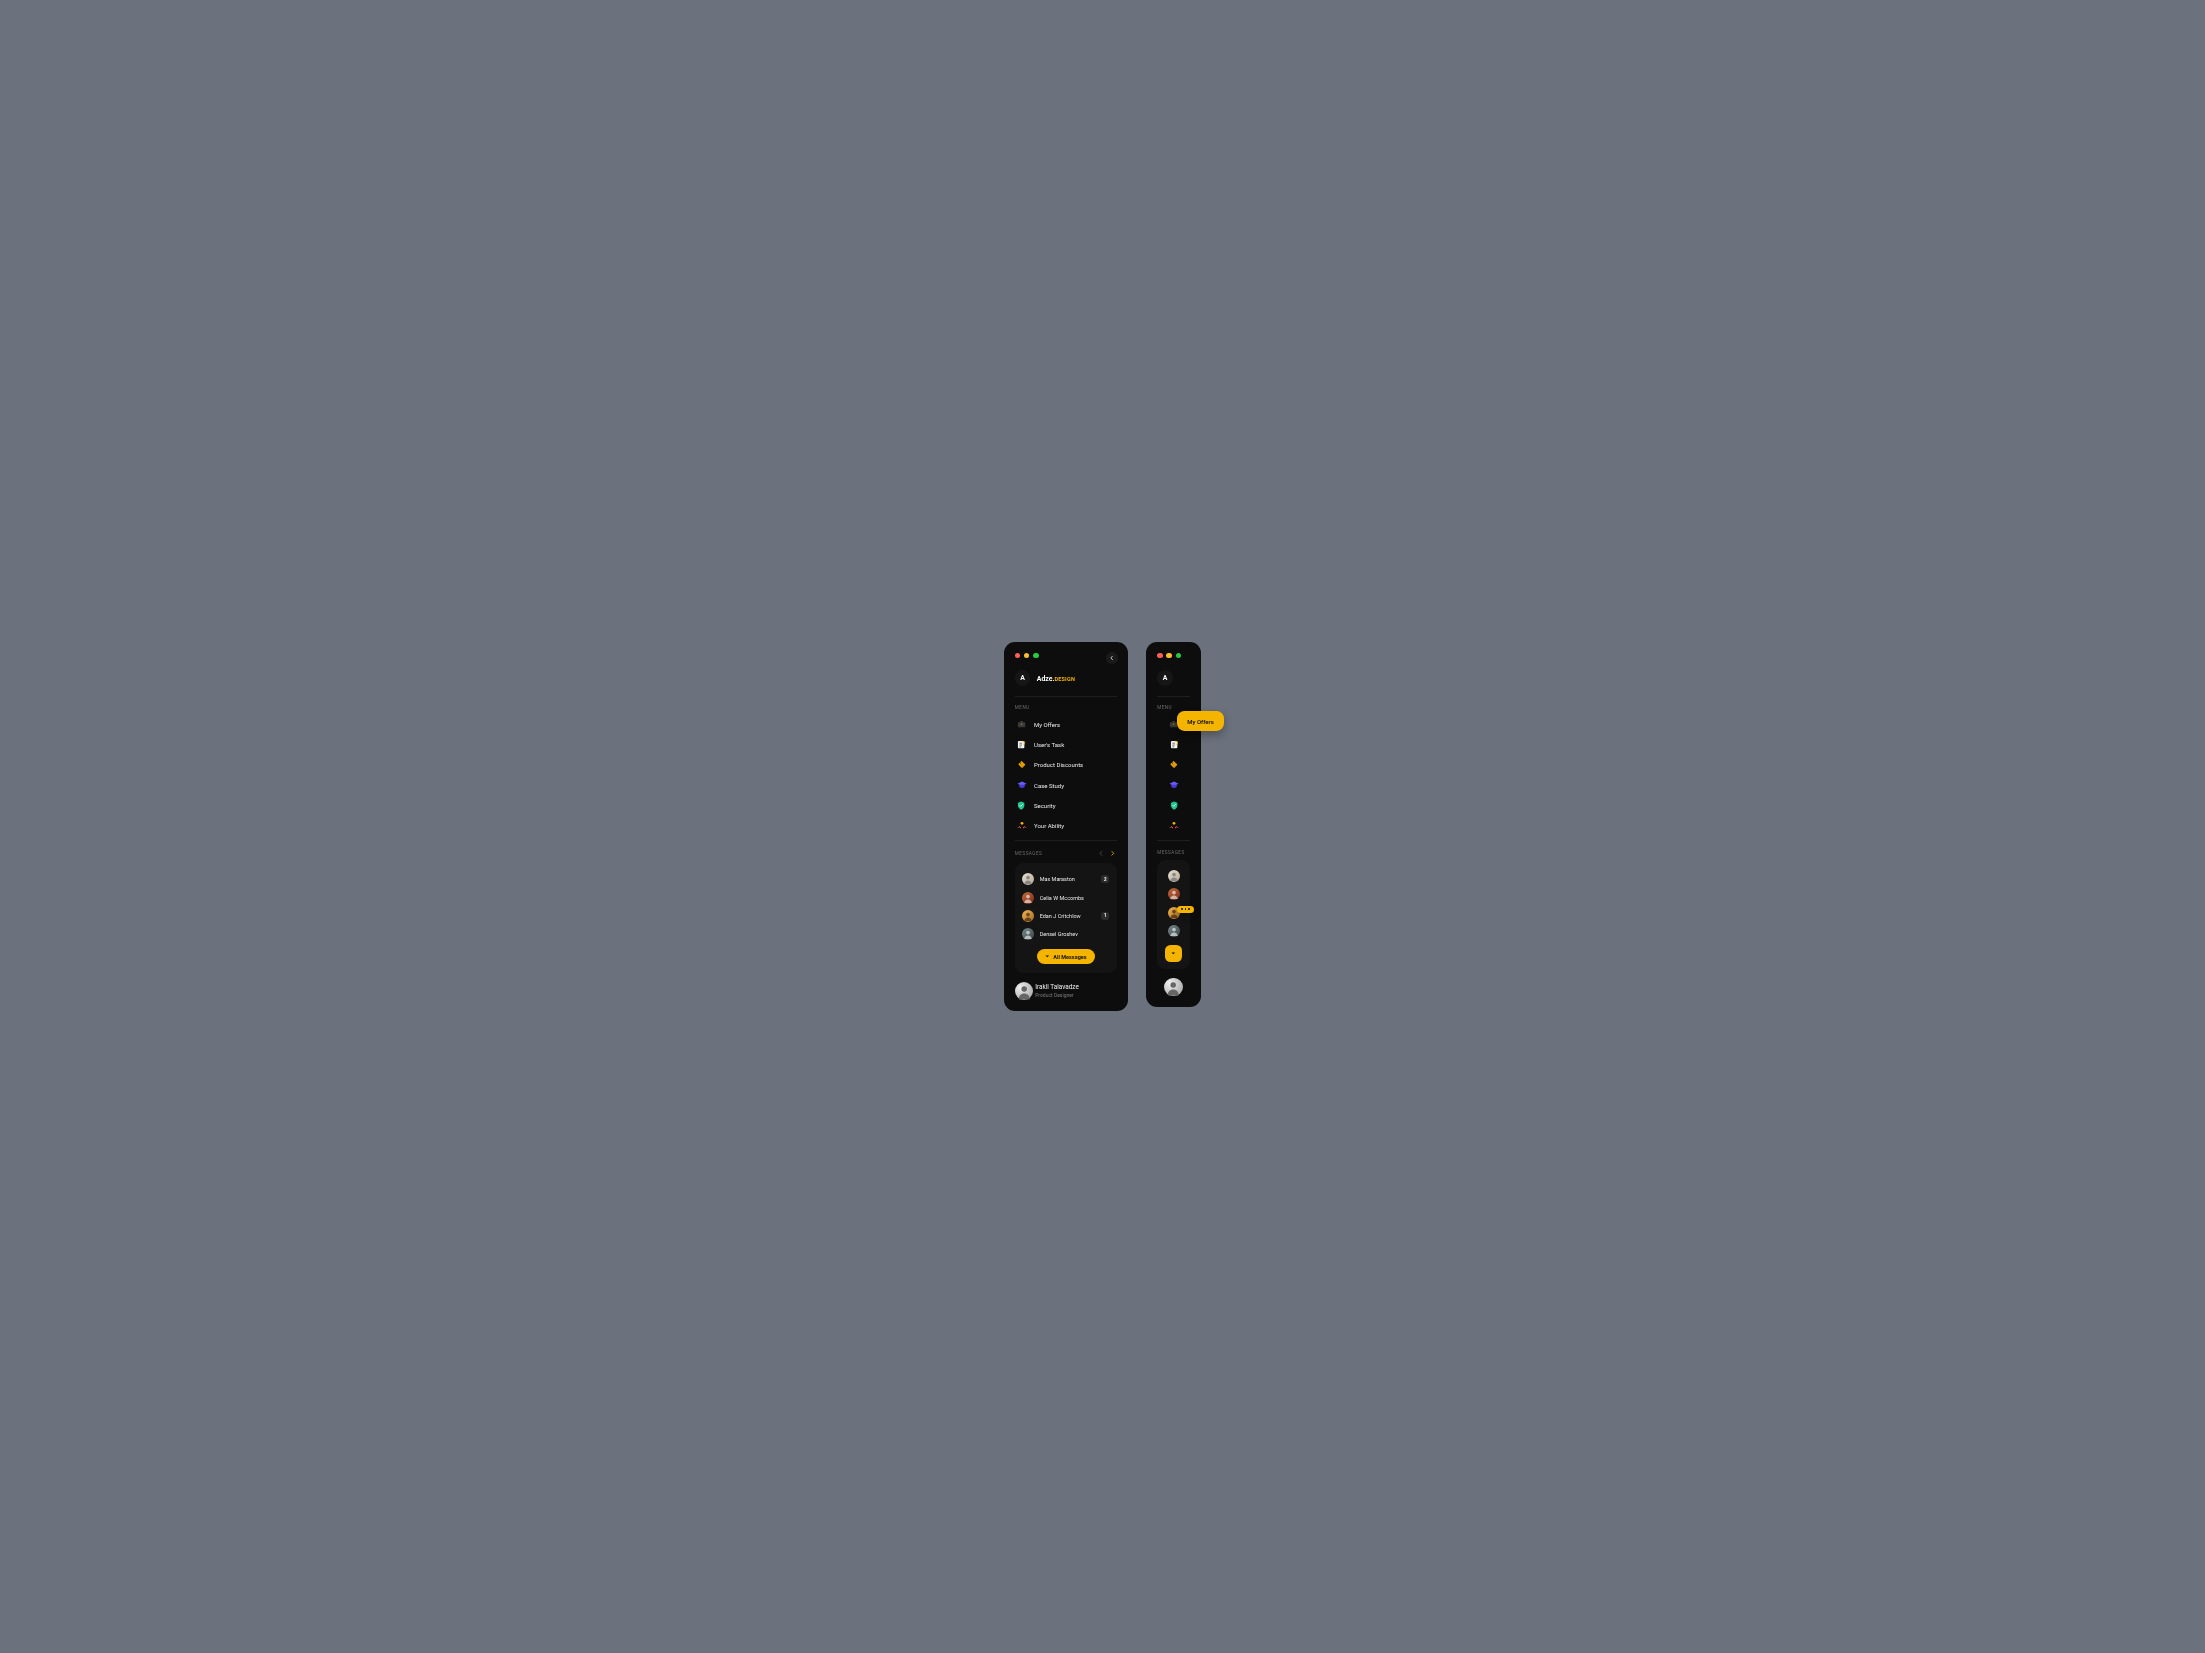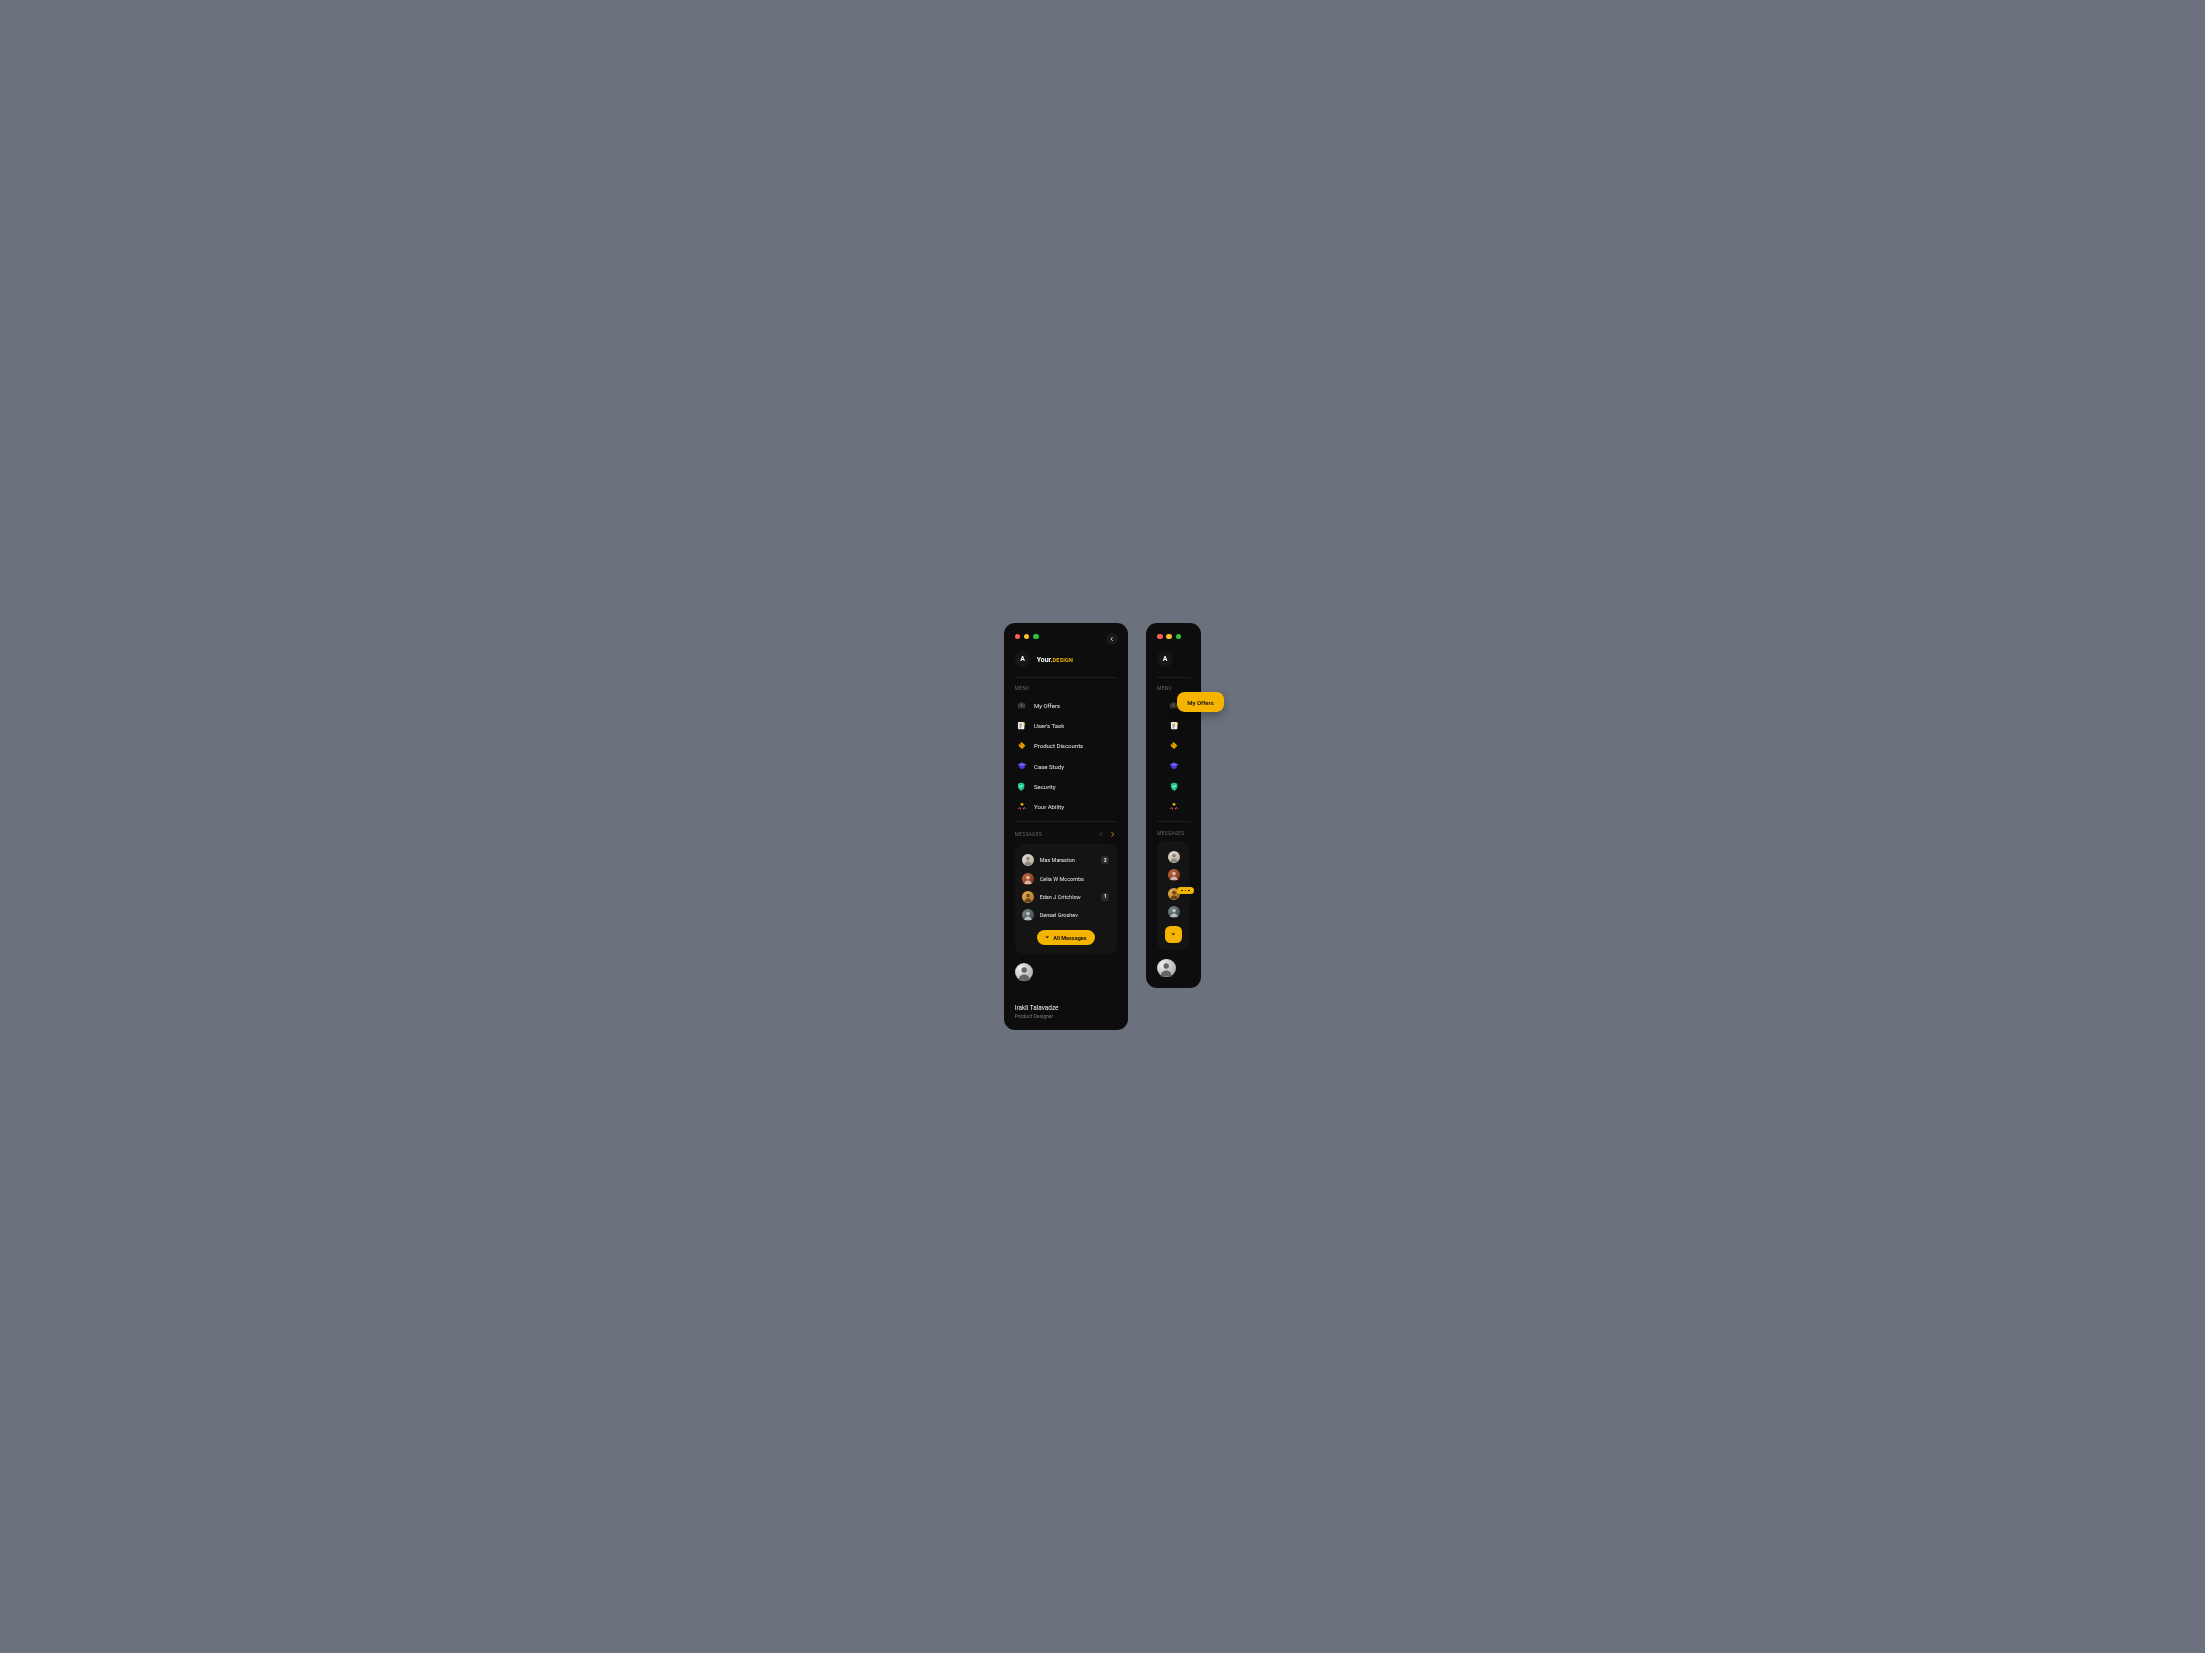--- a/index.html
+++ b/index.html
@@ -107,23 +107,22 @@
     color: #111;
     border-radius: 10px;
     padding: 4.6px 8.3px;
     font-size: 5.5px; font-weight: 700;
     display: flex; align-items: center; gap: 3.7px;
     cursor: pointer;
     width: fit-content;
     margin-left: auto; margin-right: auto;
   }
   .profile {
-    display: flex; gap: 23px;
+    display: flex; align-items: center; gap: 2px;
     margin-top: 9.2px;
-    flex-direction: column;
   }
   .profile-avatar {
     width: 18.4px; height: 18.4px; border-radius: 50%;
     background: radial-gradient(circle at 30% 30%, #f0f0f0, #9a9a9a);
     display:flex; align-items:center; justify-content:center;
   }
   .profile-name { font-size: 6.4px; color: #f0f0f0; }
   .profile-role { font-size: 5px; color: #7a7a7a; margin-top: 0.9px; }
 
   
@@ -173,21 +172,21 @@
     </div>
     <div class="collapse-btn">
       <svg width="3.7" height="3.7" viewBox="0 0 8 8">
           <path d="M5.5 0 L2 4 L5.5 8" stroke="#fff" stroke-width="1.6" fill="none" stroke-linecap="round" stroke-linejoin="round"></path>
         </svg>
     </div>
 
     <div class="brand">
       <div class="brand-badge">A</div>
       <div class="brand-text-wrap">
-        <span class="brand-text">Your.</span><span class="brand-accent">DESIGN</span>
+        <span class="brand-text">Adze.</span><span class="brand-accent">DESIGN</span>
       </div>
     </div>
 
     <div class="section-label">MENU</div>
     <div class="menu">
       <div class="menu-item">
         <div class="menu-icon">
           <svg width="9.2" height="8.3" viewBox="0 0 20 18">
               <rect x="2" y="5" width="16" height="11" rx="2" fill="#3a3a3a"></rect>
               <rect x="7" y="2" width="6" height="4" rx="1" fill="#3a3a3a"></rect>

